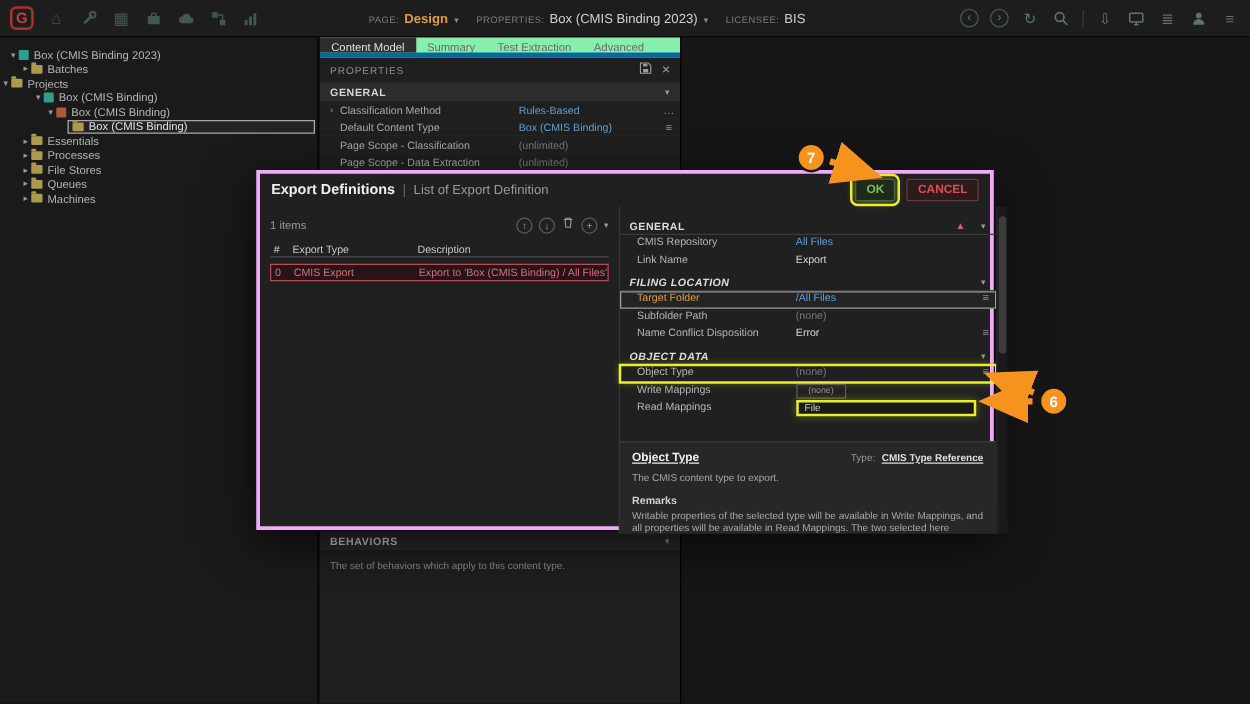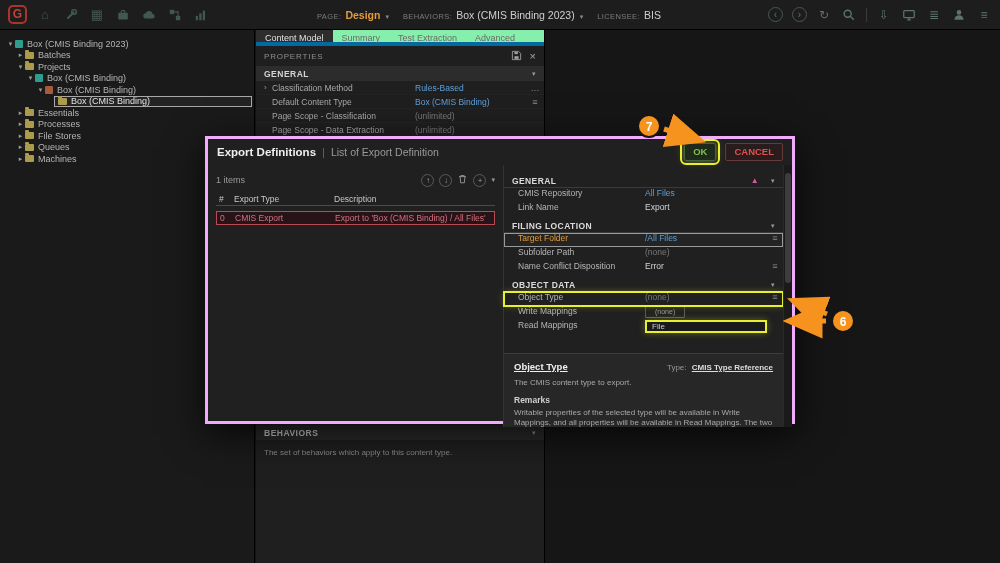--- a/index.html
+++ b/index.html
@@ -8,21 +8,21 @@
   .app { position:relative; width:1000px; height:563px; background:#141414; overflow:hidden; }
 
   
   .topbar { position:absolute; left:0; top:0; width:1000px; height:30px; background:#1d1d1e;
             border-bottom:1px solid #000; display:flex; align-items:center; padding:0 8px; }
   .logo { width:19px; height:19px; border:2px solid #a8352b; border-radius:5px; color:#c2423a;
           font-weight:bold; font-size:12px; text-align:center; line-height:15px; margin-right:10px; }
   .tb-icons { display:flex; align-items:center; gap:10px; color:#41584f; font-size:13px; }
   .tbi { display:inline-flex; align-items:center; justify-content:center; width:16px; height:16px; }
   .tbi svg { width:14px; height:14px; }
-  .tb-meta { display:flex; align-items:baseline; margin-left:108px; white-space:nowrap; }
+  .tb-meta { display:flex; align-items:baseline; margin-left:86px; white-space:nowrap; }
   .meta-label { font-size:7.5px; color:#7c7c7c; letter-spacing:.4px; margin-right:4px; }
   .meta-value { font-size:10.5px; color:#cfcfcf; }
   .meta-value.accent { color:#e39b3b; font-weight:bold; }
   .meta-caret { font-size:7px; color:#8a8a8a; margin:0 14px 0 5px; }
   .tb-right { display:flex; align-items:center; gap:9px; margin-left:auto; color:#5d736c; font-size:12px; }
   .circ { width:15px; height:15px; border:1px solid #46584f; border-radius:50%; font-size:10px;
           line-height:13px; text-align:center; color:#5d736c; }
   .vdiv { width:1px; height:14px; background:#3a3a3a; }
   .tb-right svg { width:14px; height:14px; }
 
@@ -93,32 +93,32 @@
               border-bottom:1px solid #4a4a4a; color:#c8c8c8; font-size:8.5px; }
   .c-num { width:18px; padding-left:3px; flex:none; }
   .c-type { width:100px; flex:none; }
   .c-desc { flex:1; }
   .tbl-row { display:flex; align-items:center; height:14px; margin-top:5px; font-size:8.5px;
              border:1px solid #b84a56; background:#261418; color:#d4717d; white-space:nowrap; }
 
   .dlg-props { flex:1; position:relative; padding:9px 9px 0 0; }
   .dsec { display:flex; align-items:center; height:14px; padding:0 8px; font-size:8.5px;
           font-weight:bold; color:#dcdcdc; letter-spacing:.4px; border-bottom:1px solid #3a3a3a; }
-  .dsec.gap { margin-top:3px; }
+  .dsec.gap { margin-top:3px;font-style:italic; }
   .warn { color:#d8569a; font-size:8px; font-weight:normal; margin-right:12px; }
   .drow { display:flex; height:14px; padding-left:14px; font-size:8.5px; }
   .dlbl { width:127px; flex:none; color:#b5b5b5; }
   .dlbl.orange { color:#e39b3b; }
   .dval { flex:1; color:#d5d5d5; }
   .dico { width:16px; text-align:center; color:#8a8a8a; font-size:9px; flex:none; }
   .focus-row { outline:1px solid #9a9a9a; outline-offset:-1px; background:#242424; }
   .hl-row { outline:2px solid #e8ef2f; outline-offset:-1px; box-shadow:0 0 7px rgba(232,239,47,.35); }
   .badge { display:inline-block; border:1px solid #5a5a5a; padding:0 9px; font-size:7px;
            color:#9a9a9a; line-height:10px; border-radius:1px; }
-  .filebox { display:inline-block; width:122px; height:13px; line-height:10px; padding:0 5px;
+  .filebox { display:inline-block; width:144px; height:13px; line-height:10px; padding:0 5px;
              border:2px solid #e8ef2f; background:#1a1a1a; color:#cccccc; font-size:8px;
              box-shadow:0 0 7px rgba(232,239,47,.35); }
   .sb { position:absolute; right:0; top:0; bottom:0; width:9px; background:#1a1a1a;
         border-left:1px solid #2a2a2a; }
   .sb-thumb { position:absolute; top:8px; left:1px; width:6px; height:110px; background:#3d3d3d;
               border-radius:3px; }
   .help { position:absolute; left:0; right:9px; bottom:0; height:74px; background:#272727;
           border-top:1px solid #3d3d3d; padding:7px 10px; overflow:hidden; }
   .help-row1 { display:flex; align-items:baseline; }
   .help-title { font-size:9.5px; font-weight:bold; color:#f0f0f0; text-decoration:underline; }
@@ -179,21 +179,21 @@
               <rect x="6" y="6" width="2.6" height="8"></rect>
               <rect x="10" y="3" width="2.6" height="11"></rect>
             </g>
           </svg>
         </span>
     </div>
     <div class="tb-meta">
       <span class="meta-label">PAGE:</span>
       <span class="meta-value accent">Design</span>
       <span class="meta-caret">▾</span>
-      <span class="meta-label">BEHAVIORS:</span>
+      <span class="meta-label">PROPERTIES:</span>
       <span class="meta-value">Box (CMIS Binding 2023)</span>
       <span class="meta-caret">▾</span>
       <span class="meta-label">LICENSEE:</span>
       <span class="meta-value">BIS</span>
     </div>
     <div class="tb-right">
       <span class="circ">‹</span>
       <span class="circ">›</span>
       <span class="tbi">↻</span>
       <span class="tbi">
@@ -231,21 +231,21 @@
     <div class="trow" style="padding-left:6px">
       <span class="tcaret">▾</span>
       <span class="ticon i-cube"></span>
       <span>Box (CMIS Binding 2023)</span>
     </div>
     <div class="trow" style="padding-left:16px">
       <span class="tcaret">▸</span>
       <span class="ticon i-folder"></span>
       <span>Batches</span>
     </div>
-    <div class="trow" style="padding-left:16px">
+    <div class="trow" style="padding-left:0">
       <span class="tcaret">▾</span>
       <span class="ticon i-folder"></span>
       <span>Projects</span>
     </div>
     <div class="trow" style="padding-left:26px">
       <span class="tcaret">▾</span>
       <span class="ticon i-cube"></span>
       <span>Box (CMIS Binding)</span>
     </div>
     <div class="trow" style="padding-left:36px">

